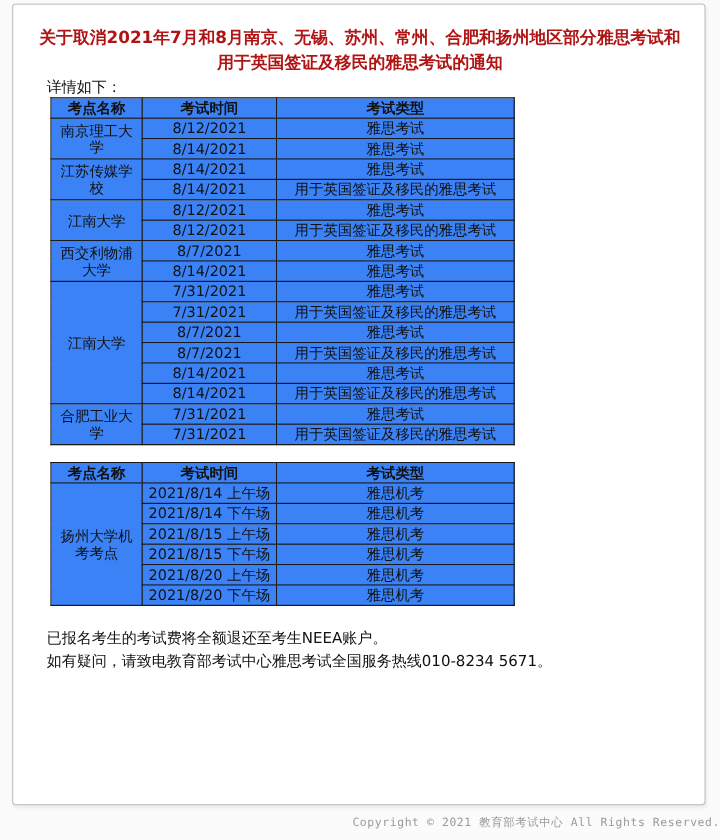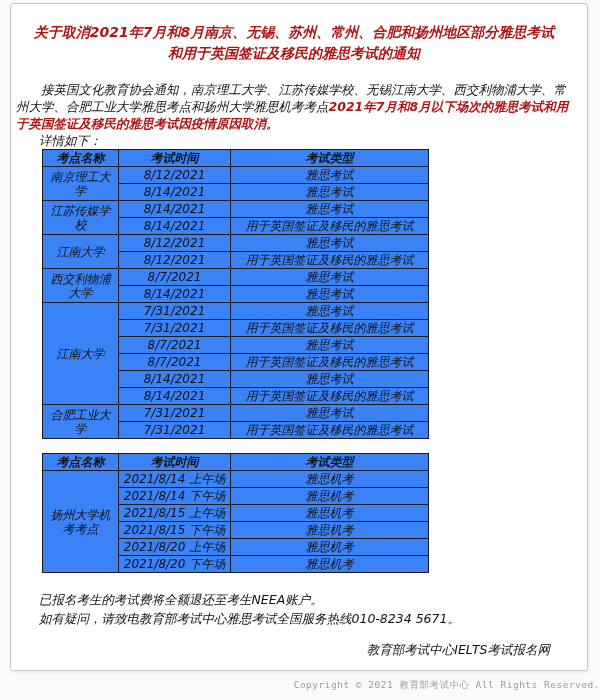--- a/index.html
+++ b/index.html
@@ -8,23 +8,22 @@
     background:#fbfbfb;
     font-family:"DejaVu Sans",sans-serif;
     color:#111;
   }
   .page{
     position:absolute;left:10px;top:3px;width:578px;height:668px;
     box-sizing:border-box;
     background:#ffffff;
     border:1px solid #c6c6c6;border-radius:3px;
     box-shadow:1px 2px 3px rgba(0,0,0,0.07);
-    padding:18px 13px 0 3px;
+    padding:18px 1px 0 3px;
     overflow:hidden;
-    font-style:italic;
   }
   .doc-title{
     margin:0 14px 0 14px;
     text-align:center;
     font-size:14px;font-weight:bold;line-height:21px;
     color:var(--accent);
   }
   .intro{
     margin:17px 2px 0 2px;
     font-size:12.5px;line-height:17px;
@@ -66,21 +65,20 @@
     font-size:9.5px;color:#9a9a9a;letter-spacing:0.5px;
   }
 </style>
 </head>
 <body style="--accent: #b01414;">
 
 <div class="page">
 
   <h1 class="doc-title">关于取消2021年7月和8月南京、无锡、苏州、常州、合肥和扬州地区部分雅思考试和用于英国签证及移民的雅思考试的通知</h1>
 
-  <p class="intro"><span>接英国文化教育协会通知，南京理工大学、江苏传媒学校、无锡江南大学、西交利物浦大学、常州大学、合肥工业大学雅思考点和扬州大学雅思机考考点</span><span class="red">2021年7月和8月以下场次的雅思考试和用于英国签证及移民的雅思考试因疫情原因取消。</span></p>
 
   <p class="details-label">详情如下：</p>
 
   <table class="notice" id="table1">
     <colgroup>
         <col style="width:76px">
         <col style="width:112px">
         <col style="width:198px">
       </colgroup>
     <thead>
@@ -207,18 +205,17 @@
         </tr>
       </tbody>
   </table>
 
   <div class="notes">
     <p>已报名考生的考试费将全额退还至考生NEEA账户。</p>
     <p>如有疑问，请致电教育部考试中心雅思考试全国服务热线010-8234 5671。</p>
   </div>
 
   <div class="signature">
-    <div>教育部考试中心IELTS考试报名网</div>
   </div>
 
 </div>
 
 <div class="copyright">Copyright © 2021 教育部考试中心 All Rights Reserved.</div>
 
 </body></html>

